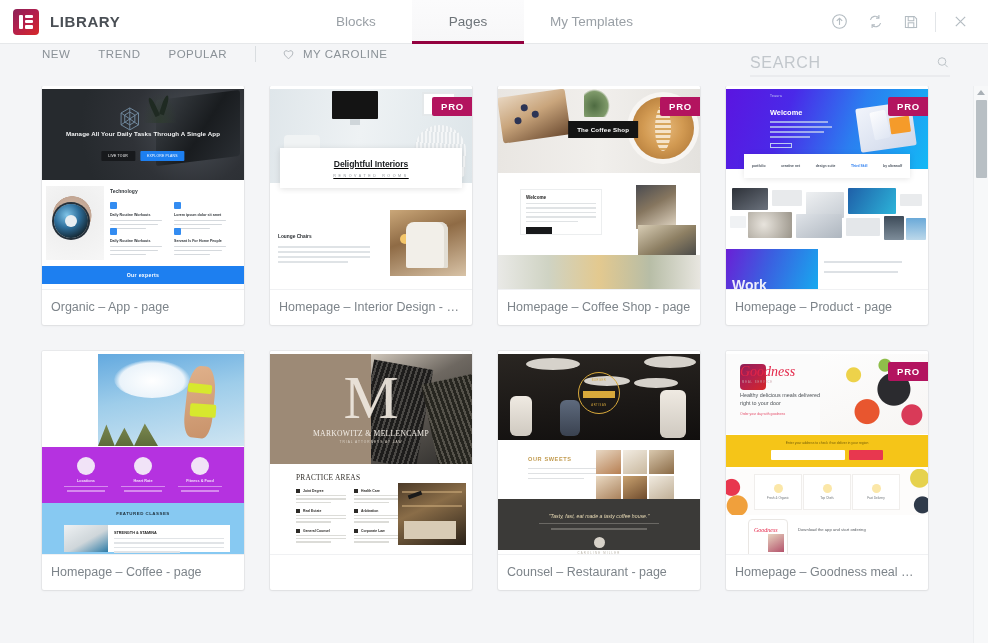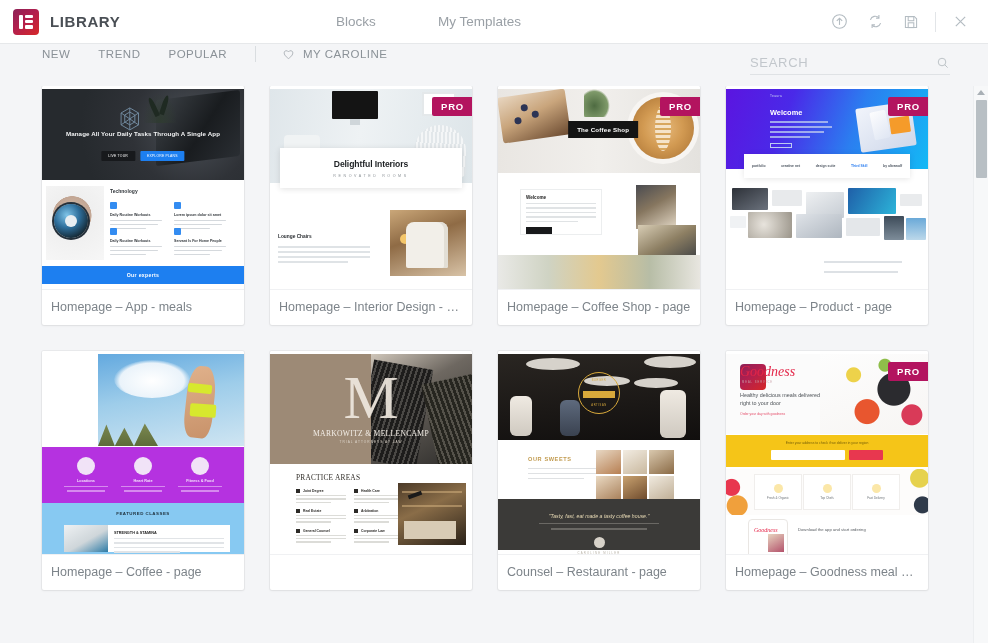--- a/index.html
+++ b/index.html
@@ -107,21 +107,21 @@
     position: absolute; right: 38px; top: 50%;
     transform: translateY(-50%);
     width: 200px;
     display: flex; align-items: center;
     border-bottom: 1px solid #dfe2e5;
     padding-bottom: 4px;
   }
   .searchwrap input {
     border: 0; outline: 0; background: transparent;
     font-family: "Liberation Sans", sans-serif;
-    font-size: 13px; letter-spacing: .6px;
+    font-size: 16px; letter-spacing: .6px;
     color: #8a9197;
     width: 100%;
   }
   .searchwrap input::placeholder { color: #c2c7cc; letter-spacing: .7px; }
   .search-icon { flex: none; color: #b9bfc4; display: flex; }
 
   
   .body-area {
     position: relative;
     height: calc(643px - 44px - 42px);
@@ -239,21 +239,21 @@
   .int-hero .mon { position: absolute; left: 62px; top: 2px; width: 46px; height: 28px; background: #141414; border-radius: 1px; }
   .int-hero .mon::after { content:""; position:absolute; left: 18px; bottom:-6px; width:10px; height:6px; background:#cfd6da;}
   .int-hero .frame { position: absolute; right: 16px; top: 3px; width: 34px; height: 24px; background: #fff; border: 2px solid #e4e8ea; }
   .int-hero .desk { position: absolute; left: 22px; bottom: 18px; width: 120px; height: 10px; background: #e8eced; }
   .int-hero .chairw { position: absolute; right: 6px; bottom: 6px; width: 52px; height: 52px; border-radius: 50% 50% 10% 10%;
     background: repeating-linear-gradient(95deg, #f4f6f7 0 2px, #e2e7ea 2px 4px); }
   .int-hero .chairL { position: absolute; left: 14px; bottom: 8px; width: 36px; height: 40px; background: #f0f3f4; border-radius: 4px; }
   .int-card {
     position: absolute; left: 10px; right: 10px; top: 62px; height: 40px;
     background: #fff; box-shadow: 0 1px 6px rgba(0,0,0,.12);
-    display: flex; flex-direction: column; align-items: center; justify-content: center; gap: 5px;
+    display: flex; flex-direction: column; align-items: center; justify-content: center; gap: 5px; text-decoration: underline;
   }
   .int-card .t { font-size: 8.6px; font-weight: bold; color: #1e2124; letter-spacing: -.1px; }
   .int-card .s { font-size: 3.6px; letter-spacing: 2.6px; color: #8b9196; }
   .int-low { position: absolute; left: 0; right: 0; top: 108px; bottom: 0; background: #fff; }
   .int-low .lt { position: absolute; left: 8px; top: 40px; font-size: 4.8px; font-weight: bold; color: #2b2f33; }
   .int-low .ll { position: absolute; left: 8px; width: 92px; height: 1.7px; background: #dfe3e6; }
   .int-photo {
     position: absolute; right: 6px; top: 16px; width: 76px; height: 66px;
     background: linear-gradient(160deg, #caa779 0%, #8f6b45 40%, #d8c3a7 100%);
     overflow: hidden;
@@ -459,20 +459,21 @@
       <span class="bar-v"></span>
       <span class="bar-h h1"></span>
       <span class="bar-h h2"></span>
       <span class="bar-h h3"></span>
     </div>
     <div class="brand-title">LIBRARY</div>
   </div>
 
   <div class="tabs">
     <div class="tab">Blocks</div>
+    <div class="tab active">Pages</div>
     <div class="tab">My Templates</div>
   </div>
 
   <div class="header-actions">
     <div class="hicon">
       <svg width="17" height="17" viewBox="0 0 20 20" fill="none" stroke="currentColor" stroke-width="1.3">
         <circle cx="10" cy="10" r="8"></circle>
           <path d="M10 14V6.5"></path>
           <path d="M6.8 9.3L10 6.2l3.2 3.1"></path>
       </svg>
@@ -580,21 +581,21 @@
               <div class="ic"></div>
               <div class="ft">Servant Is For Home People</div>
               <div class="fl" style="width:52px"></div>
                 <div class="fl" style="width:48px"></div>
                 <div class="fl" style="width:36px"></div>
             </div>
           </div>
           <div class="app-bluebar">Our experts</div>
         </div>
       </div>
-      <div class="card-title">Homepage – App - meals</div>
+      <div class="card-title">Organic – App - page</div>
     </div>
 
     <div class="card">
       <div class="thumb">
         <div class="pro-badge">PRO</div>
         <div class="mini">
           <div class="int-hero">
             <div class="chairL"></div>
               <div class="desk"></div>
             <div class="mon"></div>
@@ -685,20 +686,23 @@
             <div class="g" style="left:122px;top:4px;width:48px;height:26px;background:linear-gradient(120deg,#1f5fa8,#2cb4d9)"></div>
             <div class="g" style="left:174px;top:10px;width:22px;height:12px;background:#e9ebed"></div>
             <div class="g" style="left:4px;top:32px;width:16px;height:12px;background:#f0f2f4"></div>
             <div class="g" style="left:22px;top:28px;width:44px;height:26px;background:radial-gradient(circle at 36% 48%,#e8e4dd,#9a9489)"></div>
             <div class="g" style="left:70px;top:30px;width:46px;height:24px;background:linear-gradient(150deg,#dfe3e8,#aeb6bf)"></div>
             <div class="g" style="left:120px;top:34px;width:34px;height:18px;background:#e4e7ea"></div>
             <div class="g" style="left:158px;top:32px;width:20px;height:24px;background:linear-gradient(#3d4b59,#7d8c99)"></div>
             <div class="g" style="left:180px;top:34px;width:20px;height:22px;background:linear-gradient(#6aa9d8,#bcd8ea)"></div>
           </div>
           <div class="pro-low">
+            <div class="img">
+                <div class="w">Work</div>
+              </div>
             <div class="tl" style="top:12px;width:78px"></div>
               <div class="tl" style="top:22px;width:74px"></div>
           </div>
         </div>
       </div>
       <div class="card-title">Homepage – Product - page</div>
     </div>
 
     <div class="card">
       <div class="thumb">

